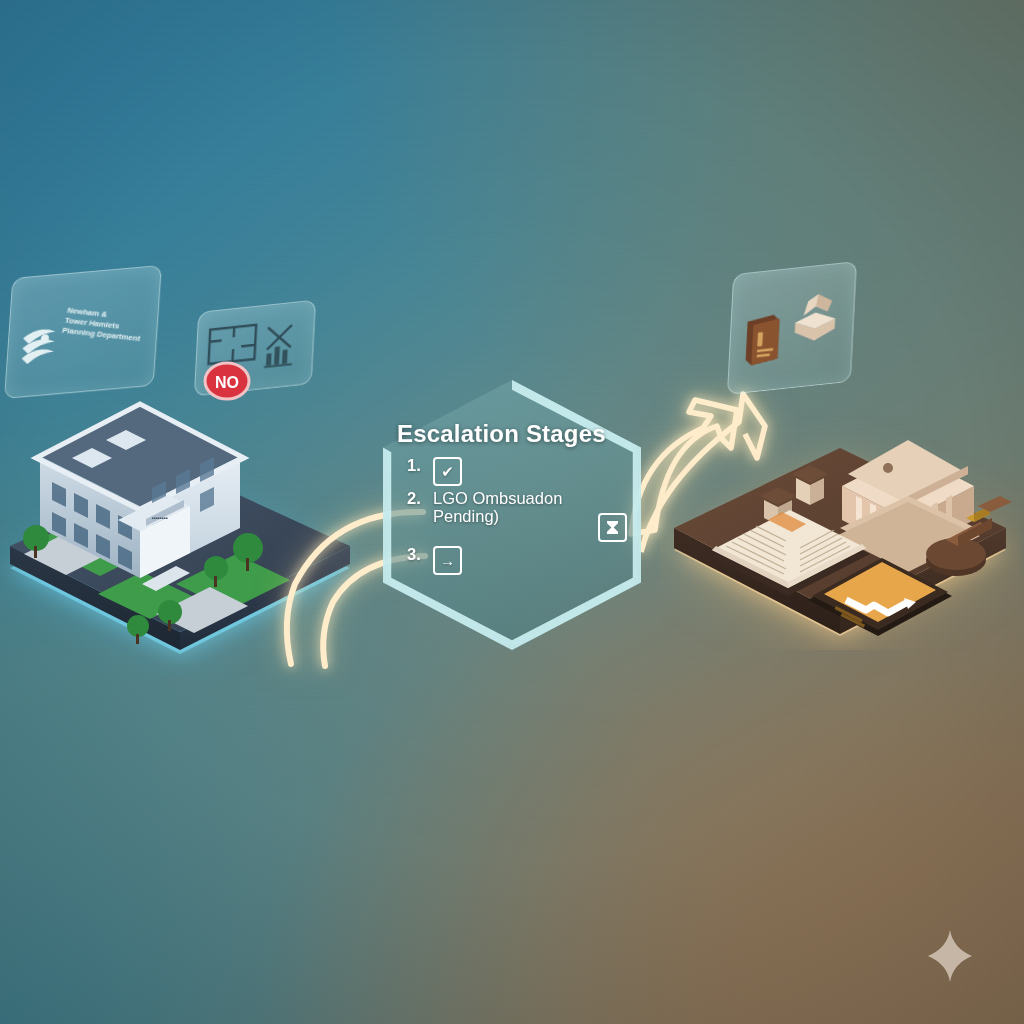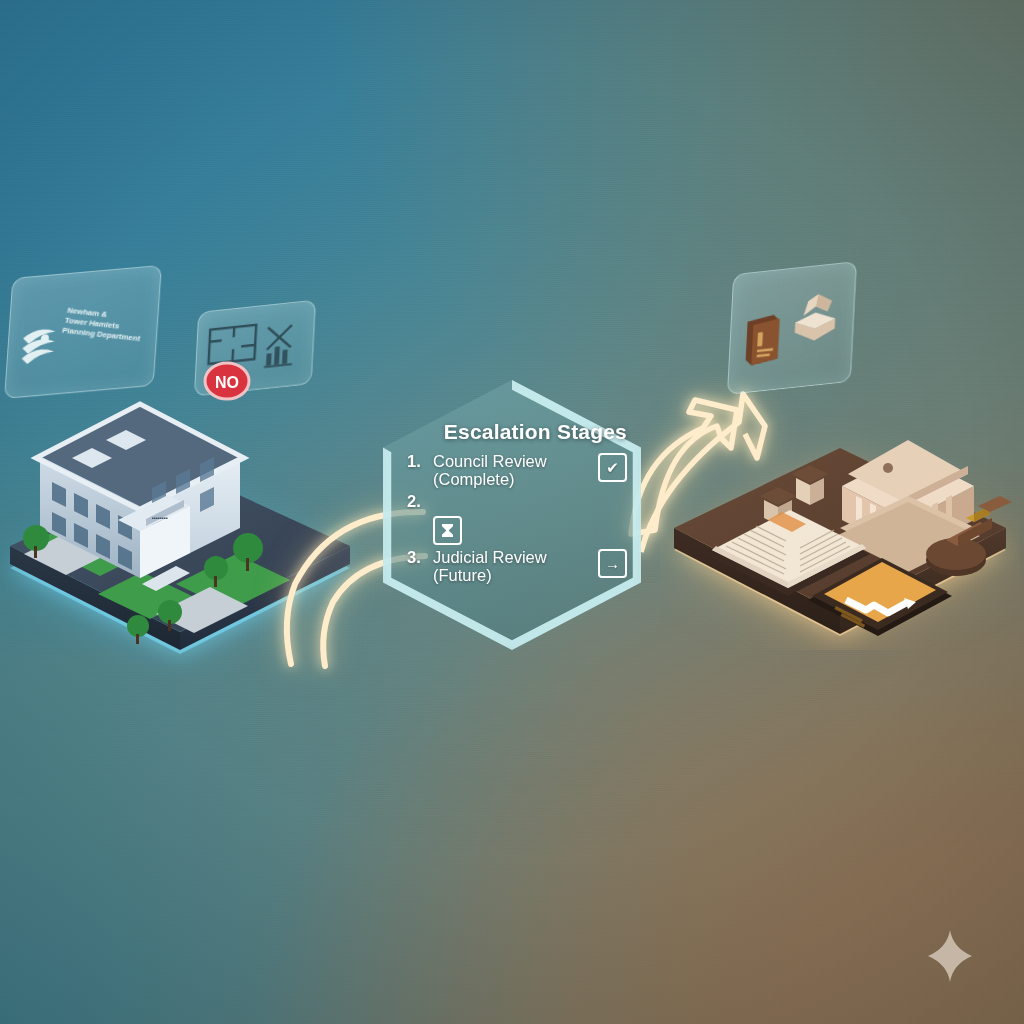--- a/index.html
+++ b/index.html
@@ -53,21 +53,21 @@
     position:absolute;inset:0;
     background:rgba(205,240,242,.85);
     -webkit-clip-path:polygon(50% 0%,100% 25%,100% 75%,50% 100%,0% 75%,0% 25%,
         3.2% 26.8%,3.2% 73.2%,50% 96.4%,96.8% 73.2%,96.8% 26.8%,50% 3.6%);
     clip-path:polygon(50% 0%,100% 25%,100% 75%,50% 100%,0% 75%,0% 25%,
         3.2% 26.8%,3.2% 73.2%,50% 96.4%,96.8% 73.2%,96.8% 26.8%,50% 3.6%);
     filter:drop-shadow(0 0 6px rgba(190,240,245,.55));
   }
   .hex-content{position:absolute;left:0;right:0;top:40px;padding:0 14px;color:#fff;}
   .hex-title{
-    text-align:right;font-size:21px;font-weight:bold;letter-spacing:.2px;
+    text-align:left;font-size:24px;font-weight:bold;letter-spacing:.2px;
     text-shadow:0 1px 4px rgba(0,0,0,.45);margin-bottom:8px;
   }
   .stage-row{display:flex;align-items:flex-start;gap:6px;margin:0 0 3px 10px;}
   .stage-num{font-size:16.5px;font-weight:600;width:20px;flex:none;
      text-shadow:0 1px 3px rgba(0,0,0,.4);}
   .stage-text{font-size:16.5px;line-height:1.12;flex:1;
      text-shadow:0 1px 3px rgba(0,0,0,.4);}
   .stage-text .sub{display:block;}
   .stage-icon{
     width:25px;height:25px;flex:none;border:2px solid #fff;border-radius:4px;
@@ -253,42 +253,38 @@
   </svg>
 
   <div id="hexWrap">
     <div class="hex-shape"></div>
     <div class="hex-border"></div>
     <div class="hex-content">
       <div class="hex-title">Escalation Stages</div>
 
       <div class="stage-row">
         <span class="stage-num">1.</span>
-        <span class="stage-text">
-          <span>Council Review</span>
-          <span class="sub">(Complete)</span>
-        </span>
         <span class="stage-icon">✔</span>
       </div>
 
       <div class="stage-row">
         <span class="stage-num">2.</span>
+        <span class="stage-text">
+          <span>LGO Ombsuadon</span>
+          <span class="sub">Pending)</span>
+        </span>
         <span class="stage-icon sunk">
           <svg width="13" height="15" viewBox="0 0 13 15">
             <path d="M1 1 h11 v2.2 L7.6 7.5 L12 11.8 V14 H1 v-2.2 L5.4 7.5 L1 3.2 Z" fill="#fff"></path>
           </svg>
         </span>
       </div>
 
       <div class="stage-row">
         <span class="stage-num">3.</span>
-        <span class="stage-text">
-          <span>Judicial Review</span>
-          <span class="sub">(Future)</span>
-        </span>
         <span class="stage-icon">→</span>
       </div>
     </div>
   </div>
 
   <div class="glass" id="courtPanel" style="left:730px;top:268px;width:122px;height:118px;transform:skewY(-9deg) rotate(3deg);">
     <svg class="abs" style="left:12px;top:42px;" width="40" height="52" viewBox="0 0 40 52">
       <path d="M4 6 L30 2 L36 8 L36 46 L10 50 L4 44 Z" fill="#6d3f26"></path>
       <path d="M10 10 L36 6 L36 46 L10 50 Z" fill="#8a5330"></path>
       <g fill="#e2b268" opacity=".85">

